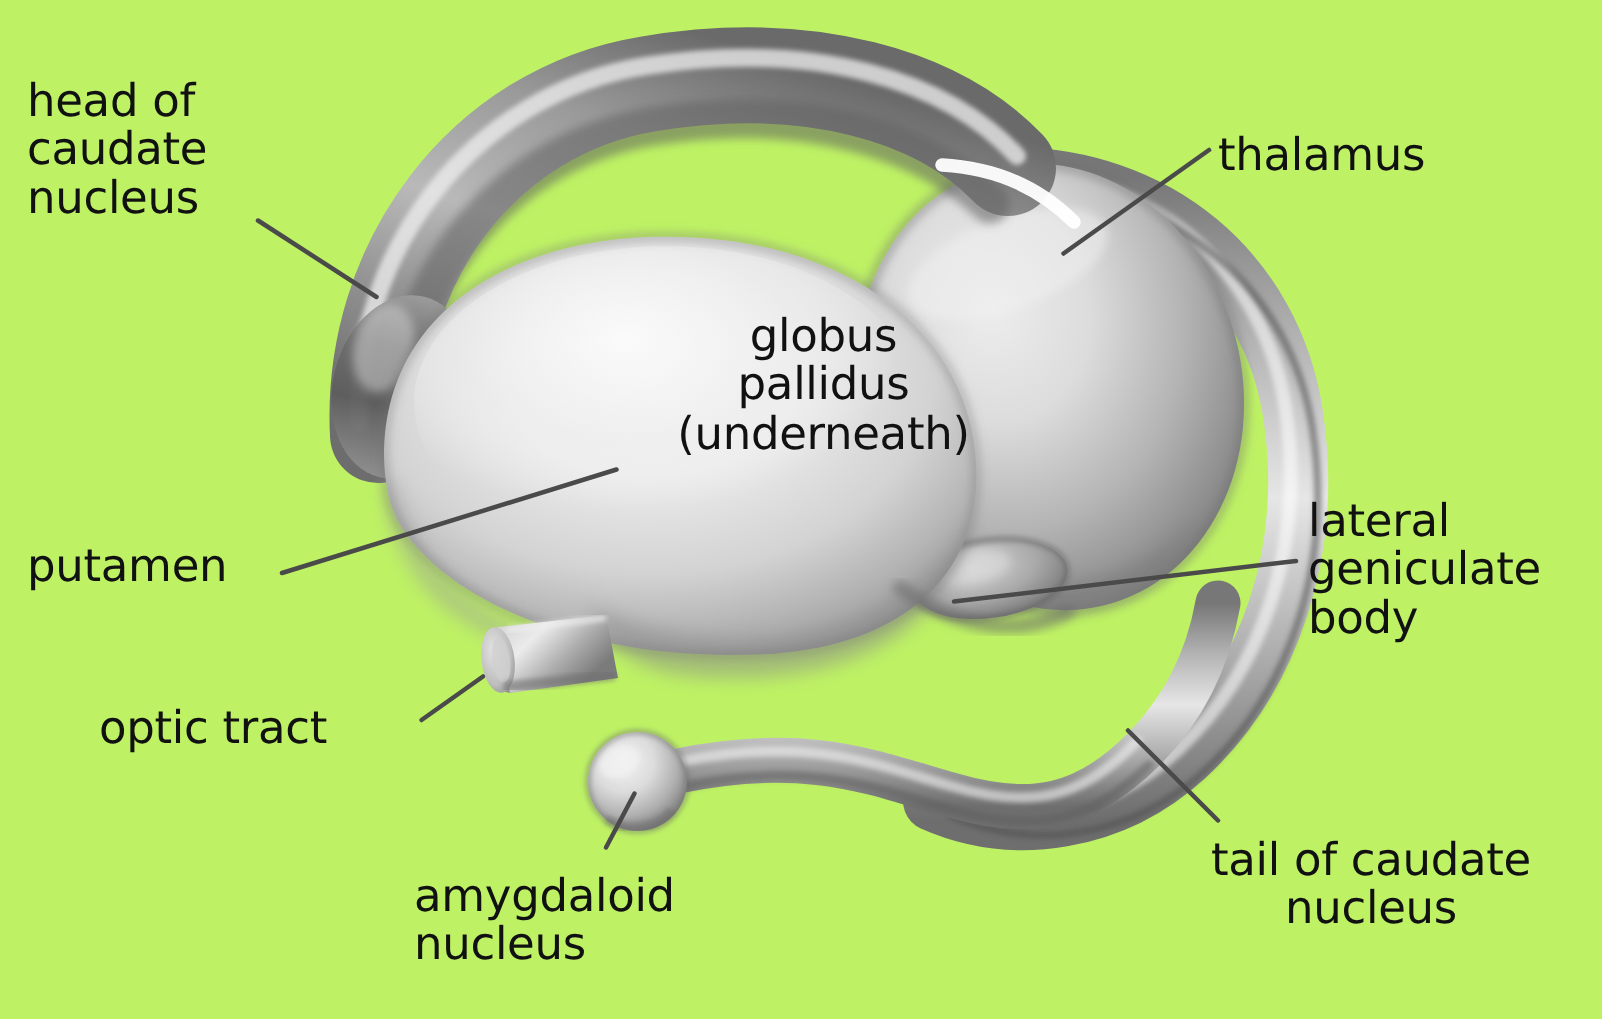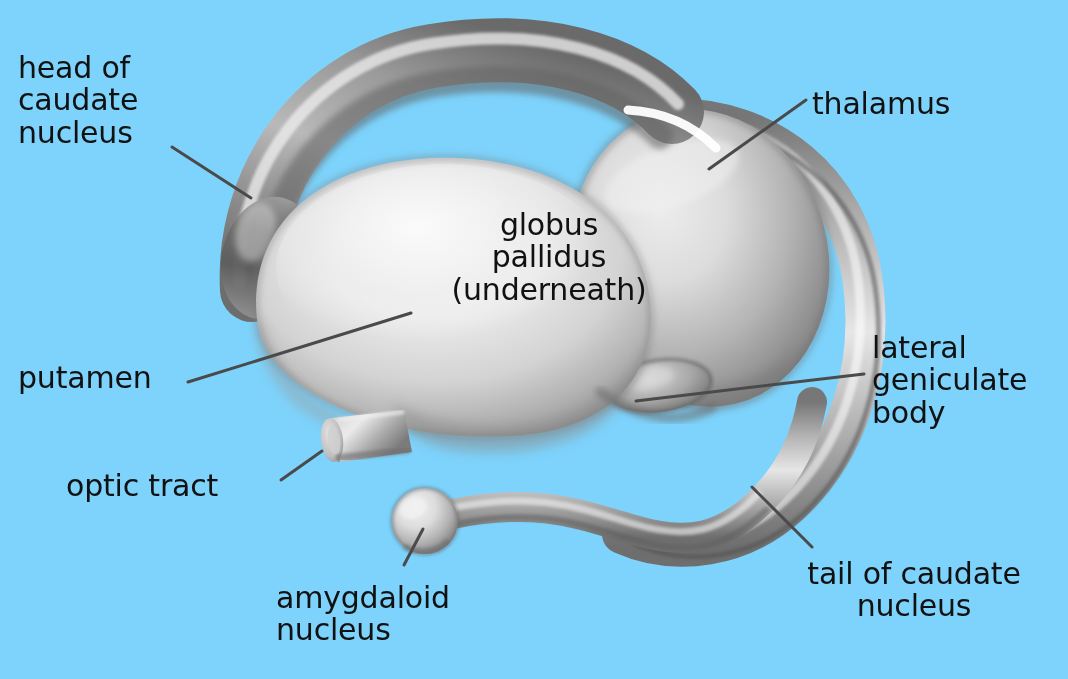--- a/index.html
+++ b/index.html
@@ -12,21 +12,21 @@
     width: 1068px;
     height: 679px;
     font-family: "DejaVu Sans", "Liberation Sans", sans-serif;
     overflow: hidden;
     position: relative;
   }
   #figure {
     position: relative;
     width: 1068px;
     height: 679px;
-    background: #7dd3fc;
+    background: #bef264;
   }
   #figure svg.art {
     position: absolute;
     top: 0;
     left: 0;
     width: 1068px;
     height: 679px;
   }
   .label {
     position: absolute;

